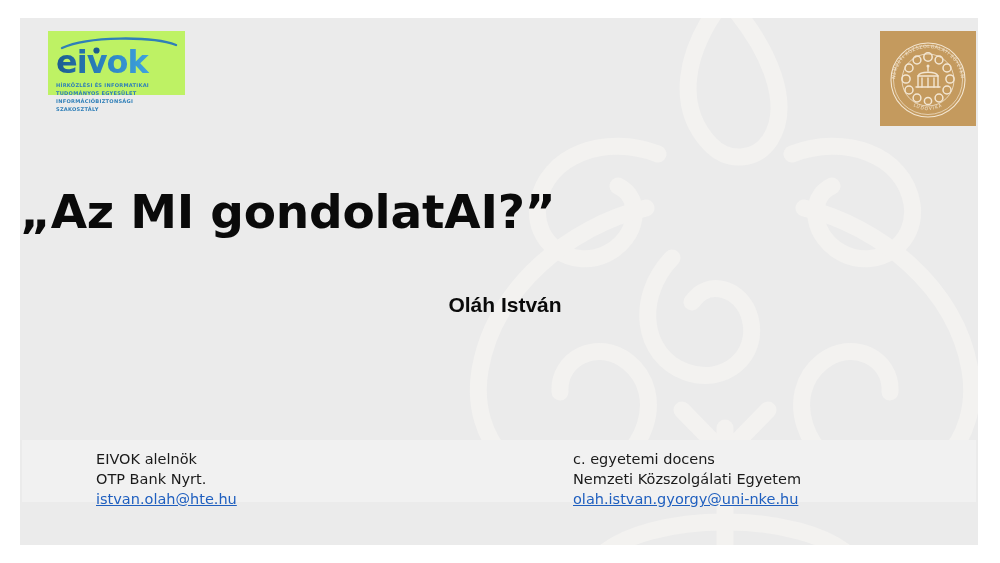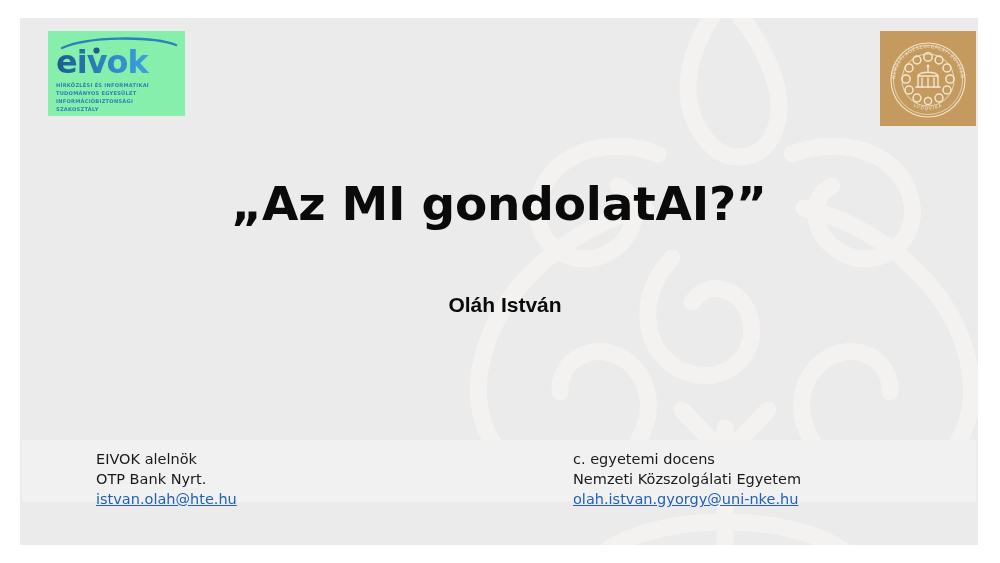--- a/index.html
+++ b/index.html
@@ -36,22 +36,22 @@
     opacity: 1;
     pointer-events: none;
   }
 
   
   #eivok-logo {
     position: absolute;
     left: 28px;
     top: 13px;
     width: 137px;
-    height: 85px;
-    background: #86efac;
+    height: 64px;
+    background: #bef264;
     box-sizing: border-box;
     padding: 4px 6px 3px 17px;
   }
   #eivok-swoosh {
     position: absolute;
     left: 12px;
     top: 5px;
     width: 118px;
     height: 16px;
   }
@@ -85,23 +85,22 @@
     width: 96px;
     height: 95px;
     background: #c49a5e;
   }
   #nke-seal svg { display: block; }
 
   
   #title {
     position: absolute;
     left: 0;
-    top: 158px;
+    top: 166px;
     width: 958px;
-    text-align: center;
     font-family: "DejaVu Sans", sans-serif;
     font-size: 47px;
     font-weight: bold;
     color: #0a0a0a;
     letter-spacing: -0.2px;
     white-space: nowrap;
   }
 
   
   #author {

